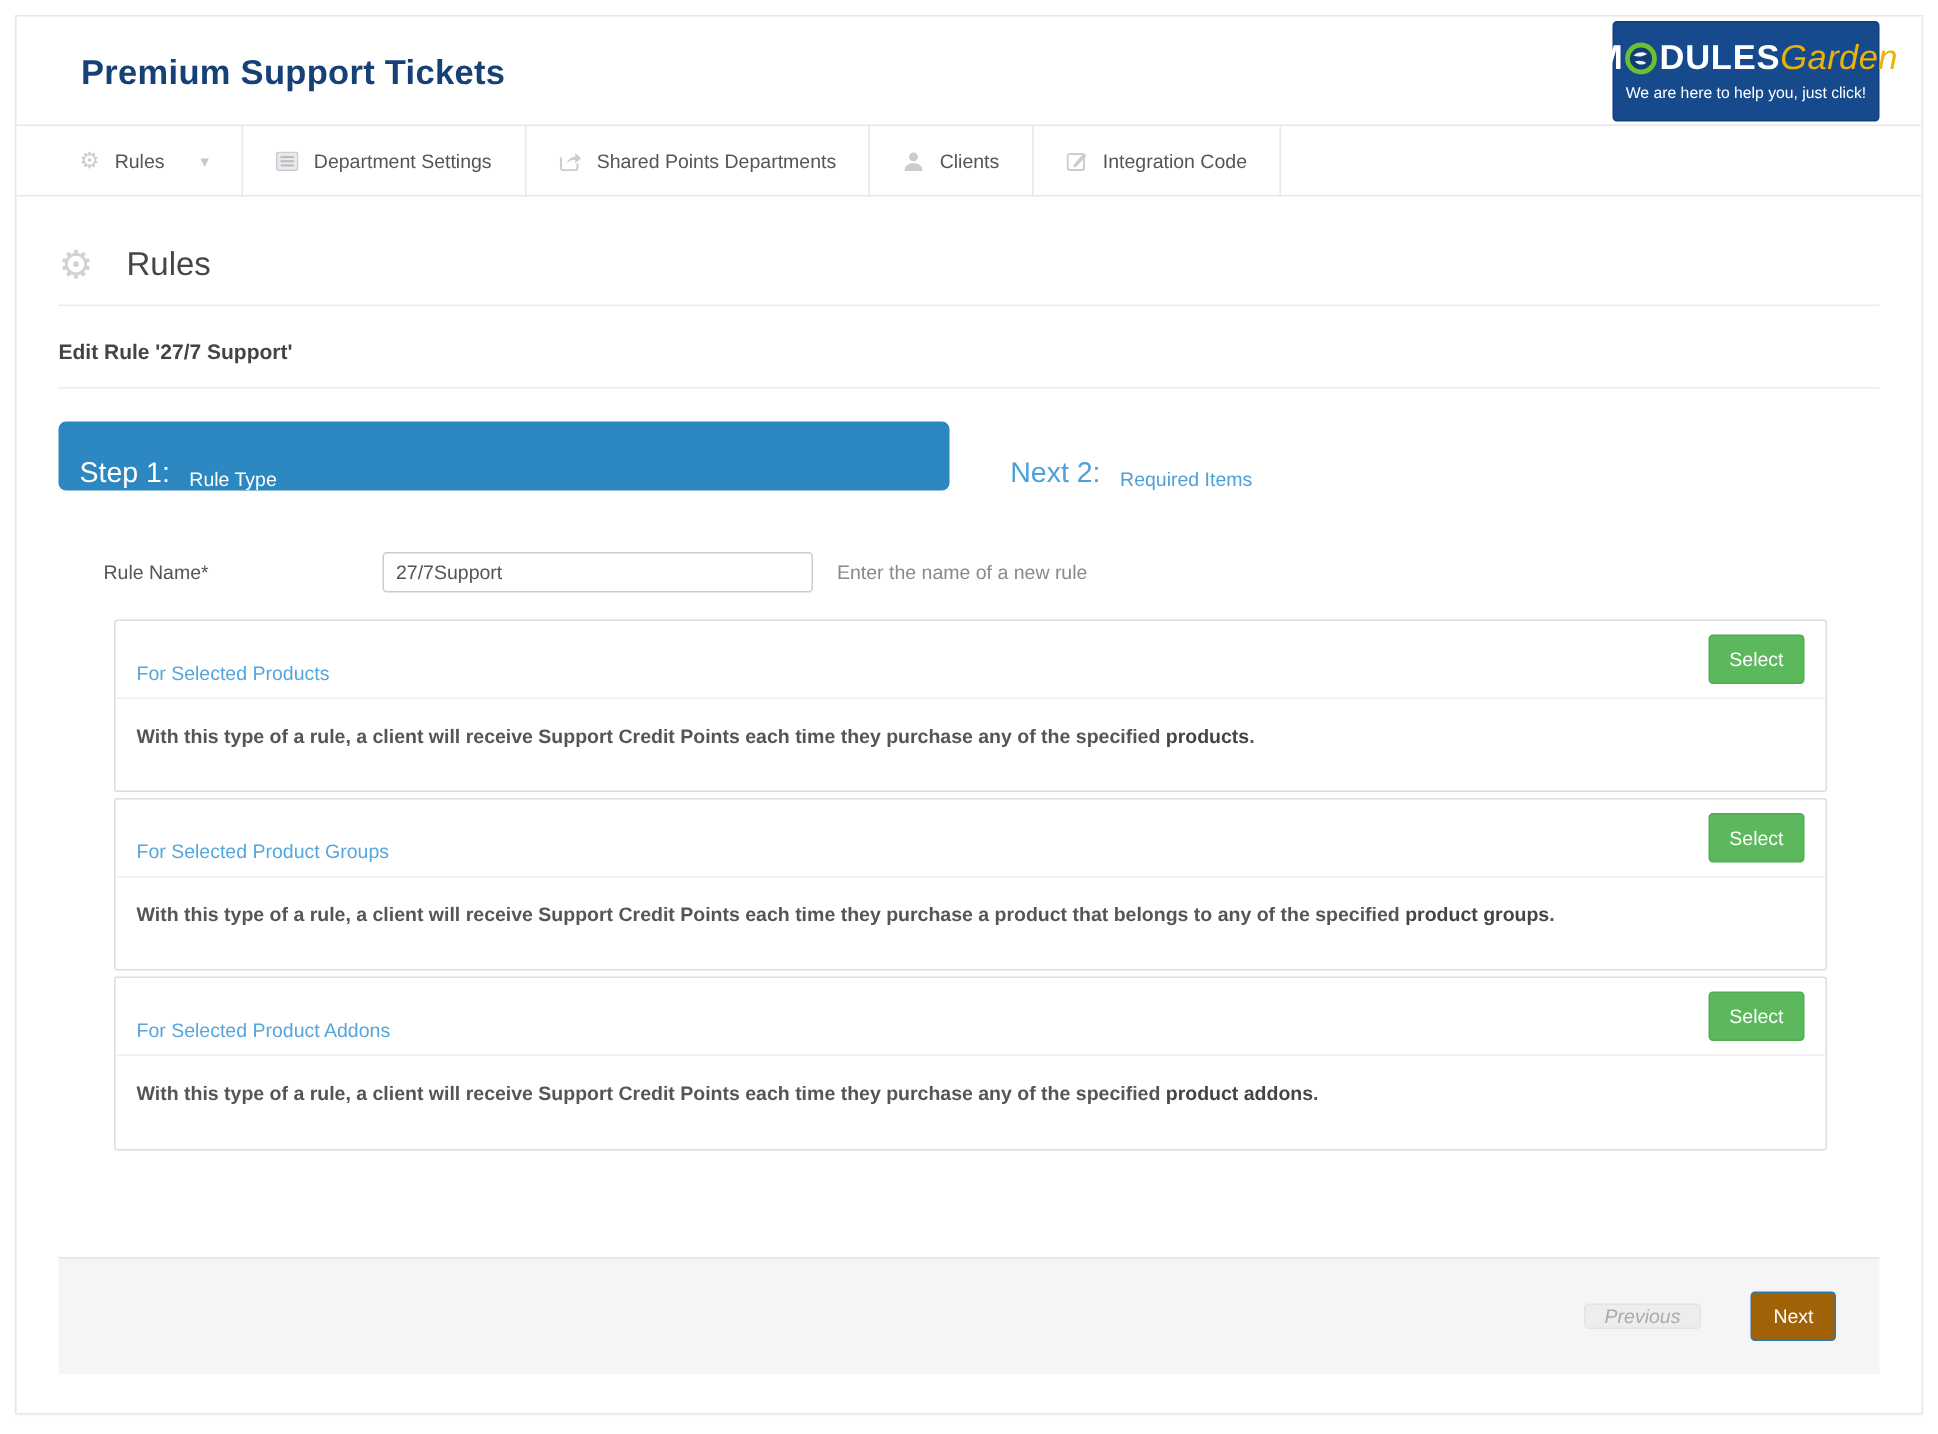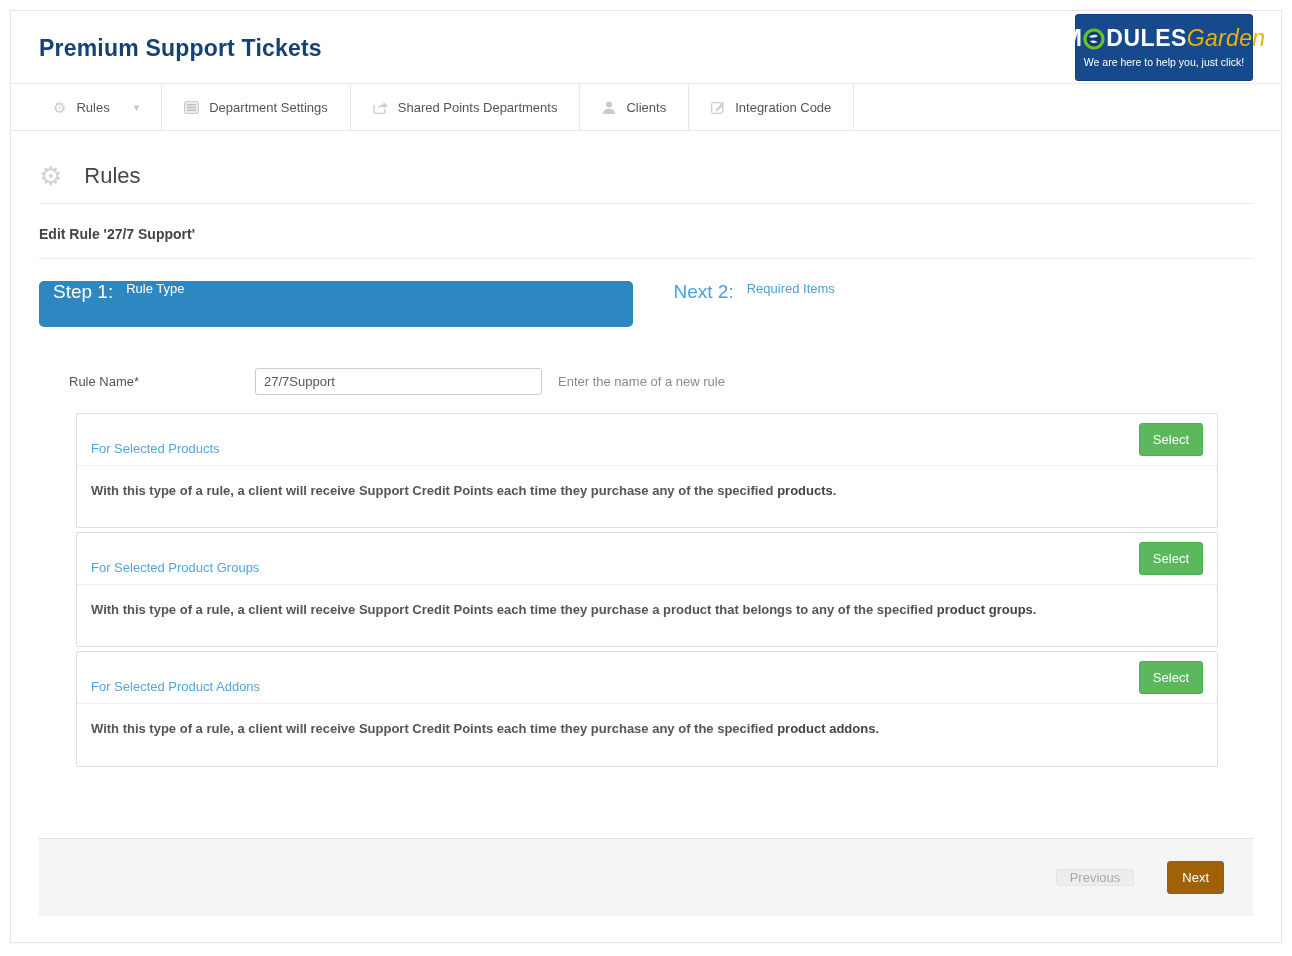--- a/index.html
+++ b/index.html
@@ -15,21 +15,21 @@
     width: 1272px; height: 933px;
     background: #fff;
     border: 1px solid #e6e6e6;
     box-shadow: 0 1px 2px rgba(0,0,0,0.04);
     overflow: hidden;
   }
 
   
   .hdr { position: relative; height: 72px; }
   .hdr-title {
-    position: absolute; left: 28px; top: 24px;
+    position: absolute; left: 43px; top: 24px;
     font-size: 23px; font-weight: bold; color: #164176;
     letter-spacing: 0.2px;
   }
   .logo-box {
     position: absolute; right: 28px; top: 3px;
     width: 178px; height: 67px;
     background: #164a8c;
     border: 1px solid #0f3f7d;
     border-radius: 3px;
     display: flex; flex-direction: column;
@@ -82,21 +82,21 @@
     padding: 22px 0 16px 0;
     border-bottom: 1px solid #ececec;
     font-size: 14px; font-weight: bold; color: #444;
   }
 
   
   .steps {
     margin-top: 22px;
     display: flex; gap: 27px;
   }
-  .step { flex: 1; display: flex; align-items: flex-start; height: 46px; }
+  .step { flex: 1; display: flex; align-items: flex-end; height: 46px; }
   .step-active {
     background: #2d87c0;
     border-radius: 5px;
     padding: 0 14px;
     cursor: default;
   }
   .step-inactive { padding: 0 14px; cursor: pointer; }
   .step-prefix { font-size: 19px; margin-right: 13px; white-space: nowrap; }
   .step-label { font-size: 13px; white-space: nowrap; }
   .step-active .step-prefix, .step-active .step-label { color: #ffffff; }
@@ -162,20 +162,21 @@
     padding-right: 29px;
   }
   .btn-prev {
     background: #ededed;
     border: 1px solid #e4e4e4;
     border-radius: 3px;
     color: #ababab; font-size: 13px;
     padding: 0 13px;
     cursor: default;
     font-family: "Liberation Sans", "DejaVu Sans", sans-serif;
+    font-style: italic;
   }
   .btn-next {
     background: #a16207;
     border: 1px solid #2879ad;
     border-radius: 3px;
     color: #ffffff; font-size: 13px;
     padding: 8px 14px;
     cursor: pointer;
     font-family: "Liberation Sans", "DejaVu Sans", sans-serif;
     margin-left: 16px;

